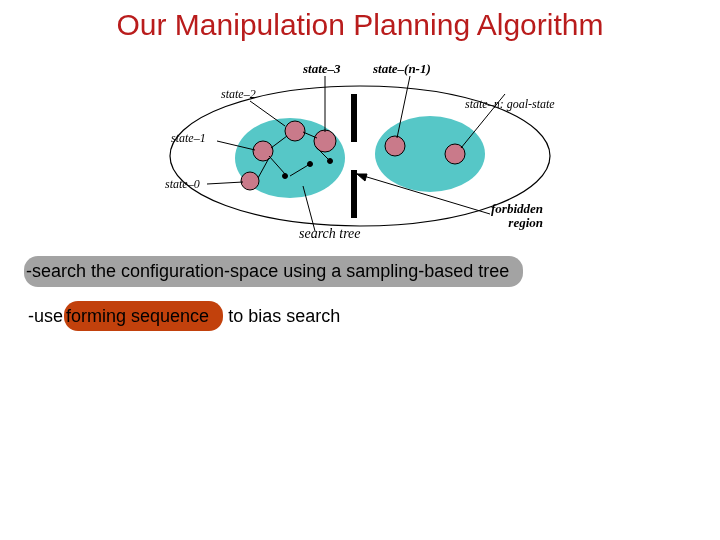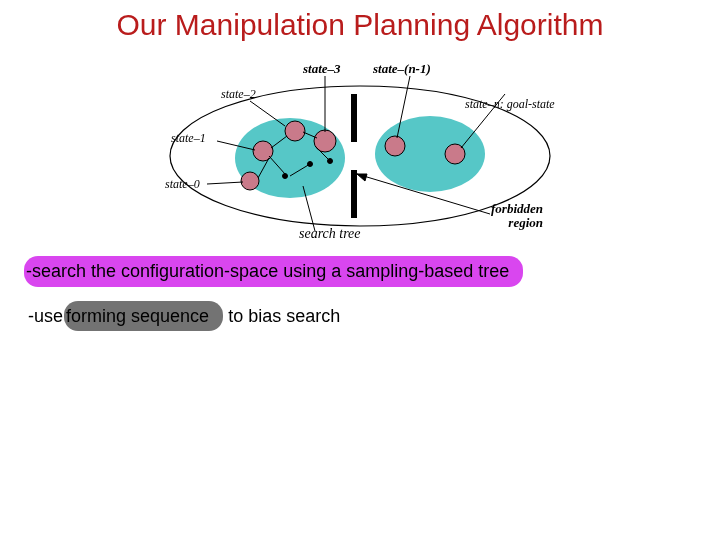--- a/index.html
+++ b/index.html
@@ -48,22 +48,22 @@
     font-size: 18px;
     margin: 10px 0 14px 0;
     line-height: 1.25;
   }
   .hl {
     display: inline-block;
     border-radius: 14px;
     padding: 4px 14px 4px 2px;
     margin-left: -4px;
   }
-  .hl-lav { background: #d946ef; }
-  .hl-faint { background: #737373; }
+  .hl-lav { background: #a3a3a3; }
+  .hl-faint { background: #c2410c; }
   .diagram-caption {
     position: absolute;
     font-family: "Times New Roman", serif;
     font-style: italic;
     font-size: 14px;
   }
 </style>
 </head>
 <body>
 

